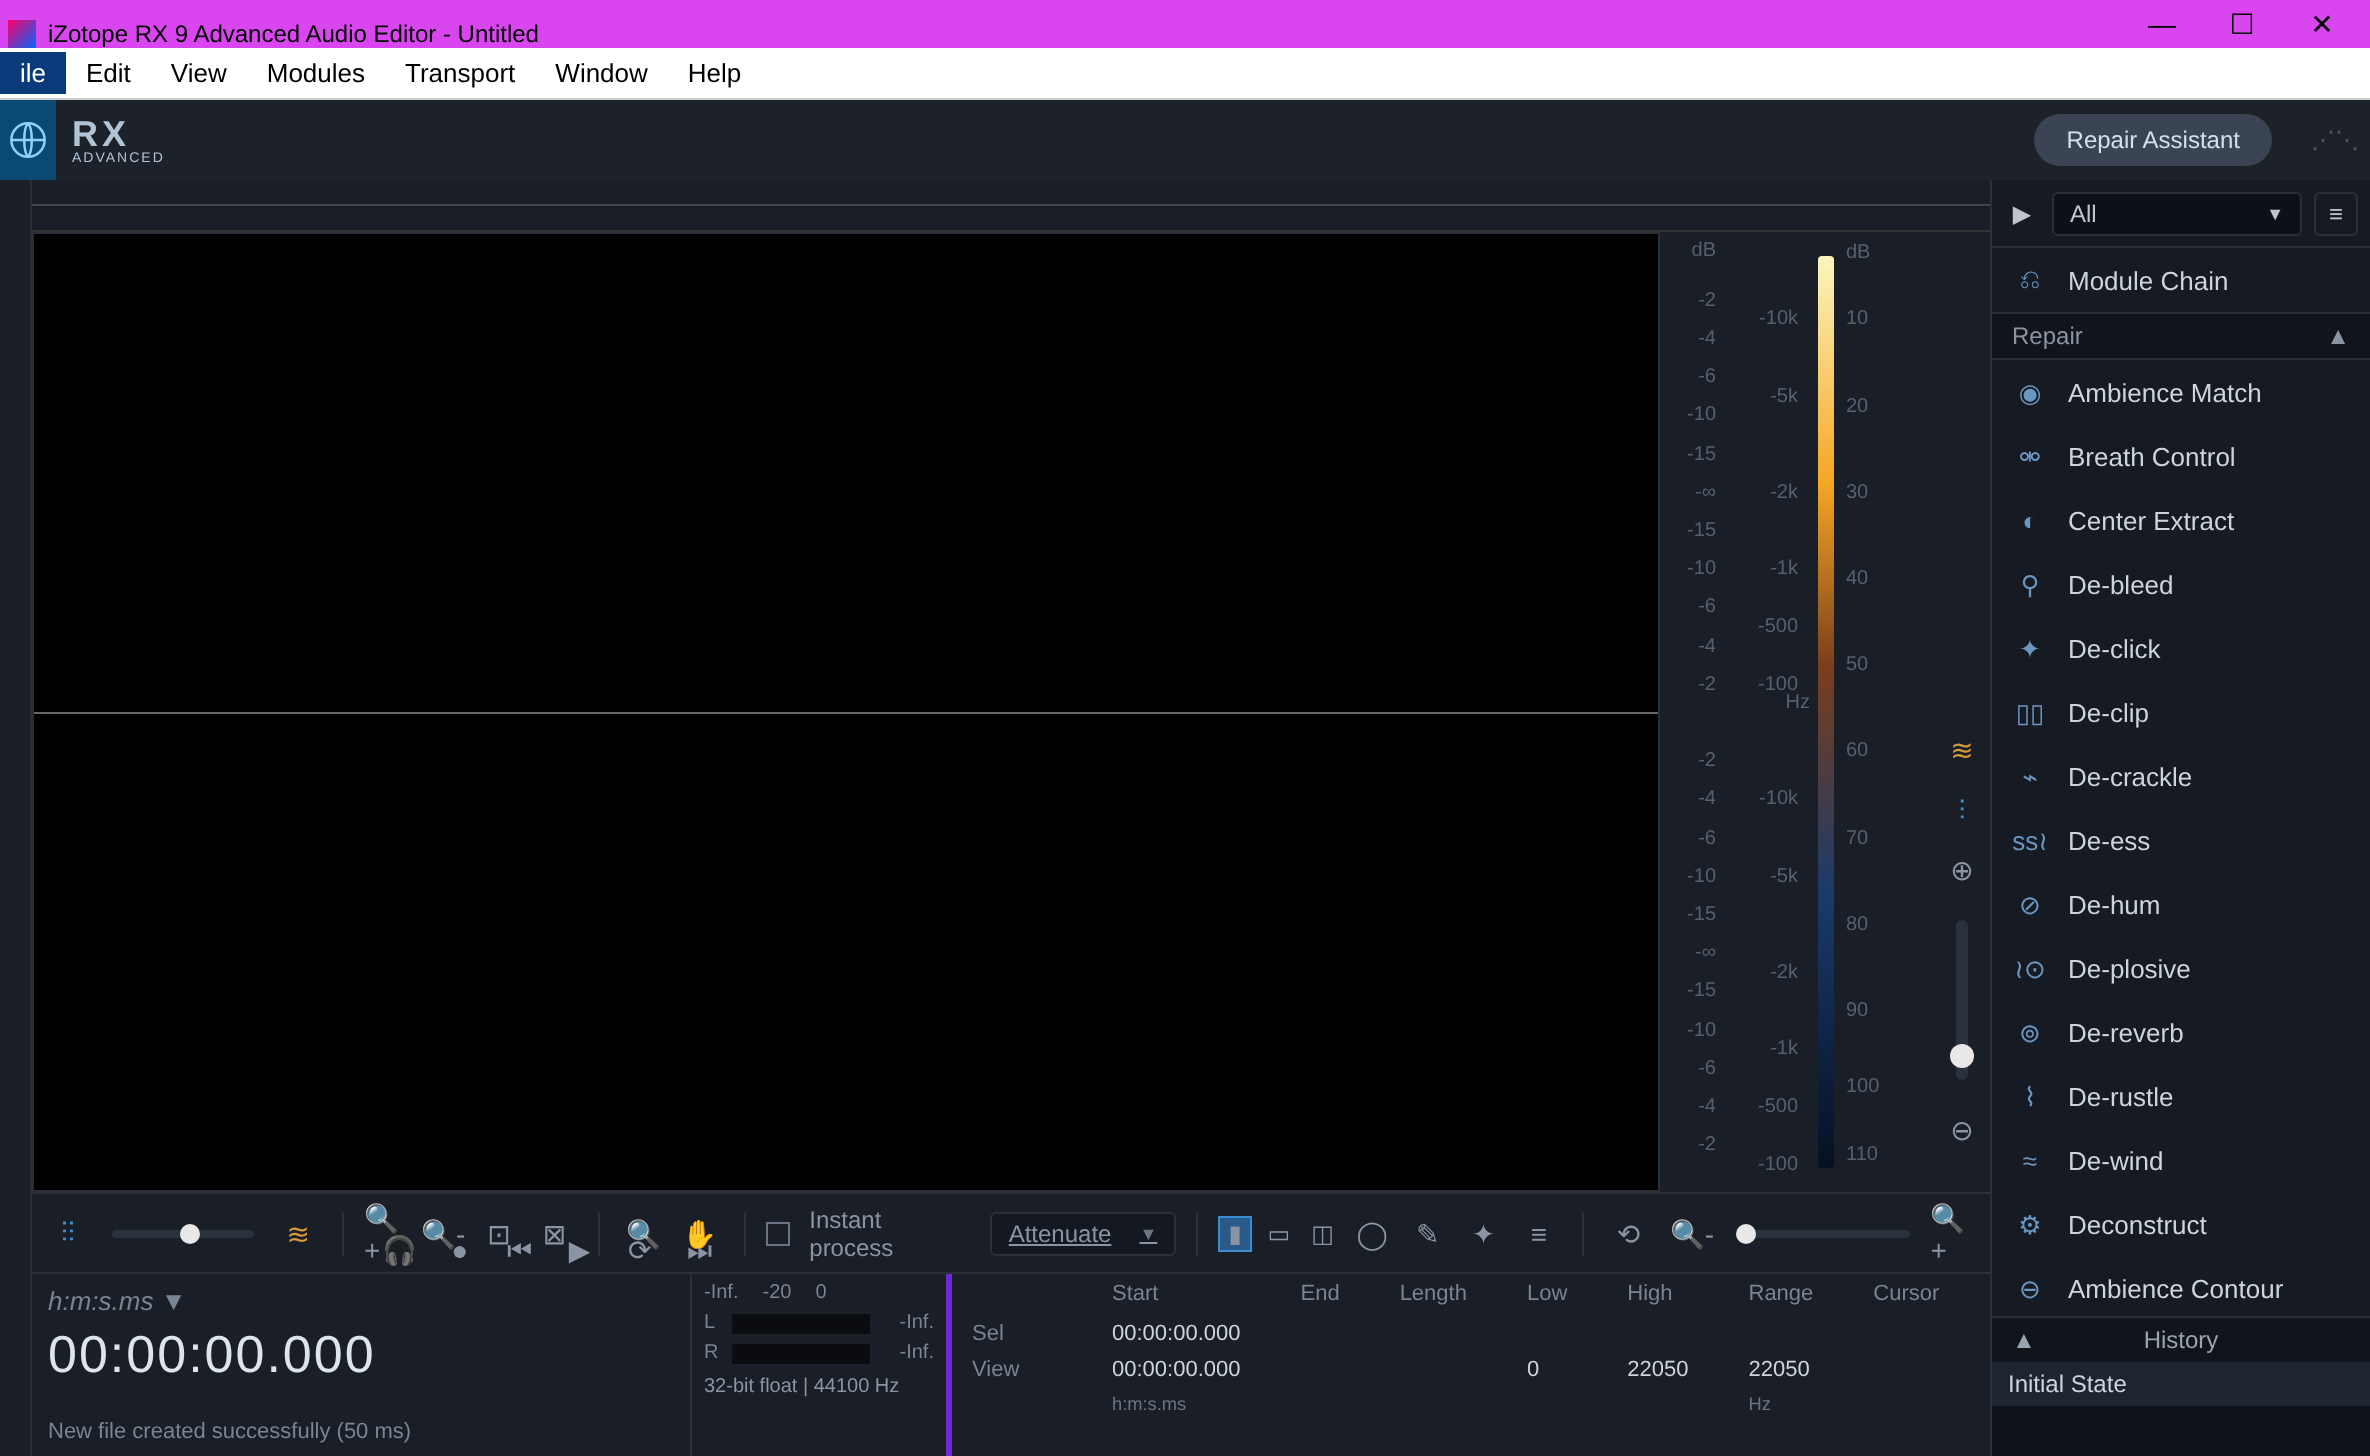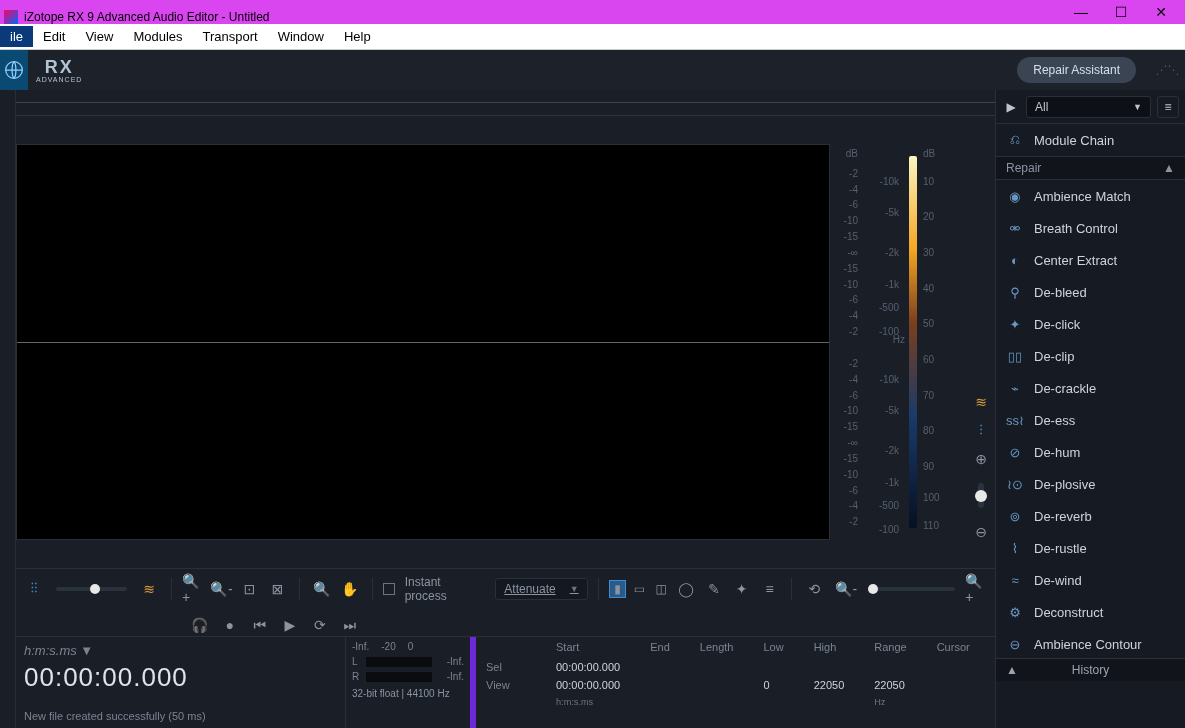--- a/index.html
+++ b/index.html
@@ -7,32 +7,32 @@
 .titlebar { height:24px; background:#d946ef; color:#000; display:flex; align-items:flex-end; padding:0 4px; font-size:12px; }
 .titlebar .icon-box{width:14px;height:14px;background:linear-gradient(135deg,#f06,#06f);margin-right:6px;}
 .titlebar .spacer{flex:1;}
 .titlebar .winbtn{width:40px;height:24px;display:flex;align-items:center;justify-content:center;font-size:14px;cursor:default;}
 .menubar{height:26px;background:#fff;color:#000;display:flex;align-items:center;padding:0 0;border-bottom:1px solid #ccc;font-size:13px;}
 .menubar .mitem{padding:3px 10px;cursor:default;}
 .menubar .mitem.sel{background:#0a3a7a;color:#fff;}
 .apphdr{height:40px;background:#1d2129;display:flex;align-items:center;}
 .logo{width:28px;height:40px;background:#0a4a72;display:flex;align-items:center;justify-content:center;}
 .logo svg{width:20px;height:20px;}
-.brand{padding:0 8px;color:#b0c4d6;display:flex;flex-direction:column;align-items:center;}
+.brand{padding:0 8px;color:#b0c4d6;display:flex;flex-direction:column;align-items:flex-start;}
 .brand .rx{font-weight:bold;font-size:18px;letter-spacing:2px;line-height:1;}
 .brand .adv{font-size:7px;letter-spacing:1px;}
 .tab{height:40px;padding:0 18px;background:#12151c;border-bottom:2px solid #3a7abd;color:#3a7abd;display:flex;align-items:center;font-size:13px;position:relative;}
 .tab .close{margin-left:160px;color:#666;font-size:14px;}
 .apphdr .spacer{flex:1;}
 .repairbtn{background:#3a4452;color:#cfe0f0;padding:6px 16px;border-radius:14px;margin-right:14px;font-size:12px;}
 .extras{width:35px;display:flex;align-items:center;justify-content:center;color:#555;}
 
 .mainrow{flex:1;display:flex;min-height:0;}
 .leftgutter{width:16px;background:#1a1e26;border-right:1px solid #2a2f37;}
-.center{flex:1;display:flex;flex-direction:column;min-width:0;gap:28px;}
+.center{flex:1;display:flex;flex-direction:column;min-width:0;}
 
 .ruler{height:26px;background:#1a1e26;border-bottom:1px solid #333;position:relative;}
 .ruler::before{content:"";position:absolute;top:12px;left:0;right:0;height:1px;background:#444;}
 
 .waveview{flex:1;display:flex;min-height:0;}
 .wavecanvas{flex:1;background:#000;border:1px solid #2a2f37;position:relative;}
 .wavecanvas::after{content:"";position:absolute;top:50%;left:0;right:0;height:1px;background:#666;}
 .dbscale{width:32px;background:#1a1e26;font-size:10px;color:#556070;position:relative;}
 .dbscale .hdr{position:absolute;top:4px;right:4px;}
 .dblbl{position:absolute;right:4px;}
@@ -61,21 +61,21 @@
 .toolbar .spacer{flex:1;}
 
 .bottombar{height:92px;background:#1a1e26;border-top:1px solid #2a303a;display:flex;}
 .timepanel{width:330px;padding:6px 8px;display:flex;flex-direction:column;border-right:1px solid #2a303a;}
 .timehdr{font-size:13px;color:#7a8492;font-style:italic;}
 .bigtime{font-size:26px;color:#dde4ec;letter-spacing:1px;margin-top:4px;}
 .transport{display:flex;gap:6px;align-items:center;margin-left:auto;margin-top:-30px;color:#8a94a2;}
 .transport .tbtn{font-size:14px;}
 .status{font-size:11px;color:#7a8492;margin-top:auto;}
 
-.meterspanel{width:130px;border-right:6px solid #6d28d9;padding:4px 6px;font-size:10px;color:#7a8492;}
+.meterspanel{width:130px;border-right:3px solid #6d28d9;padding:4px 6px;font-size:10px;color:#7a8492;}
 .meterhdr{display:flex;gap:12px;}
 .meterrow{display:flex;align-items:center;gap:4px;margin-top:4px;}
 .meterrow .ch{width:10px;}
 .meter{flex:1;height:10px;background:#0a0c10;}
 .meterrow .val{width:28px;text-align:right;}
 .fmt{margin-top:6px;color:#8a94a2;}
 
 .selpanel{flex:1;padding:4px 10px;font-size:11px;color:#7a8492;display:flex;gap:30px;}
 .selcol{display:flex;flex-direction:column;gap:6px;}
 .selcol .hdr{color:#7a8492;margin-bottom:2px;}
@@ -417,15 +417,18 @@
             <span class="micon">⊖</span>
             <span>Ambience Contour</span>
           </div>
         </div>
     </div>
     <div class="history">
       <div class="histhdr">
         <span class="up">▲</span>
         <span>History</span>
       </div>
+      <div class="histbody">
+        <div class="histitem">Initial State</div>
+      </div>
     </div>
   </div>
 </div>
 
 </body></html>

